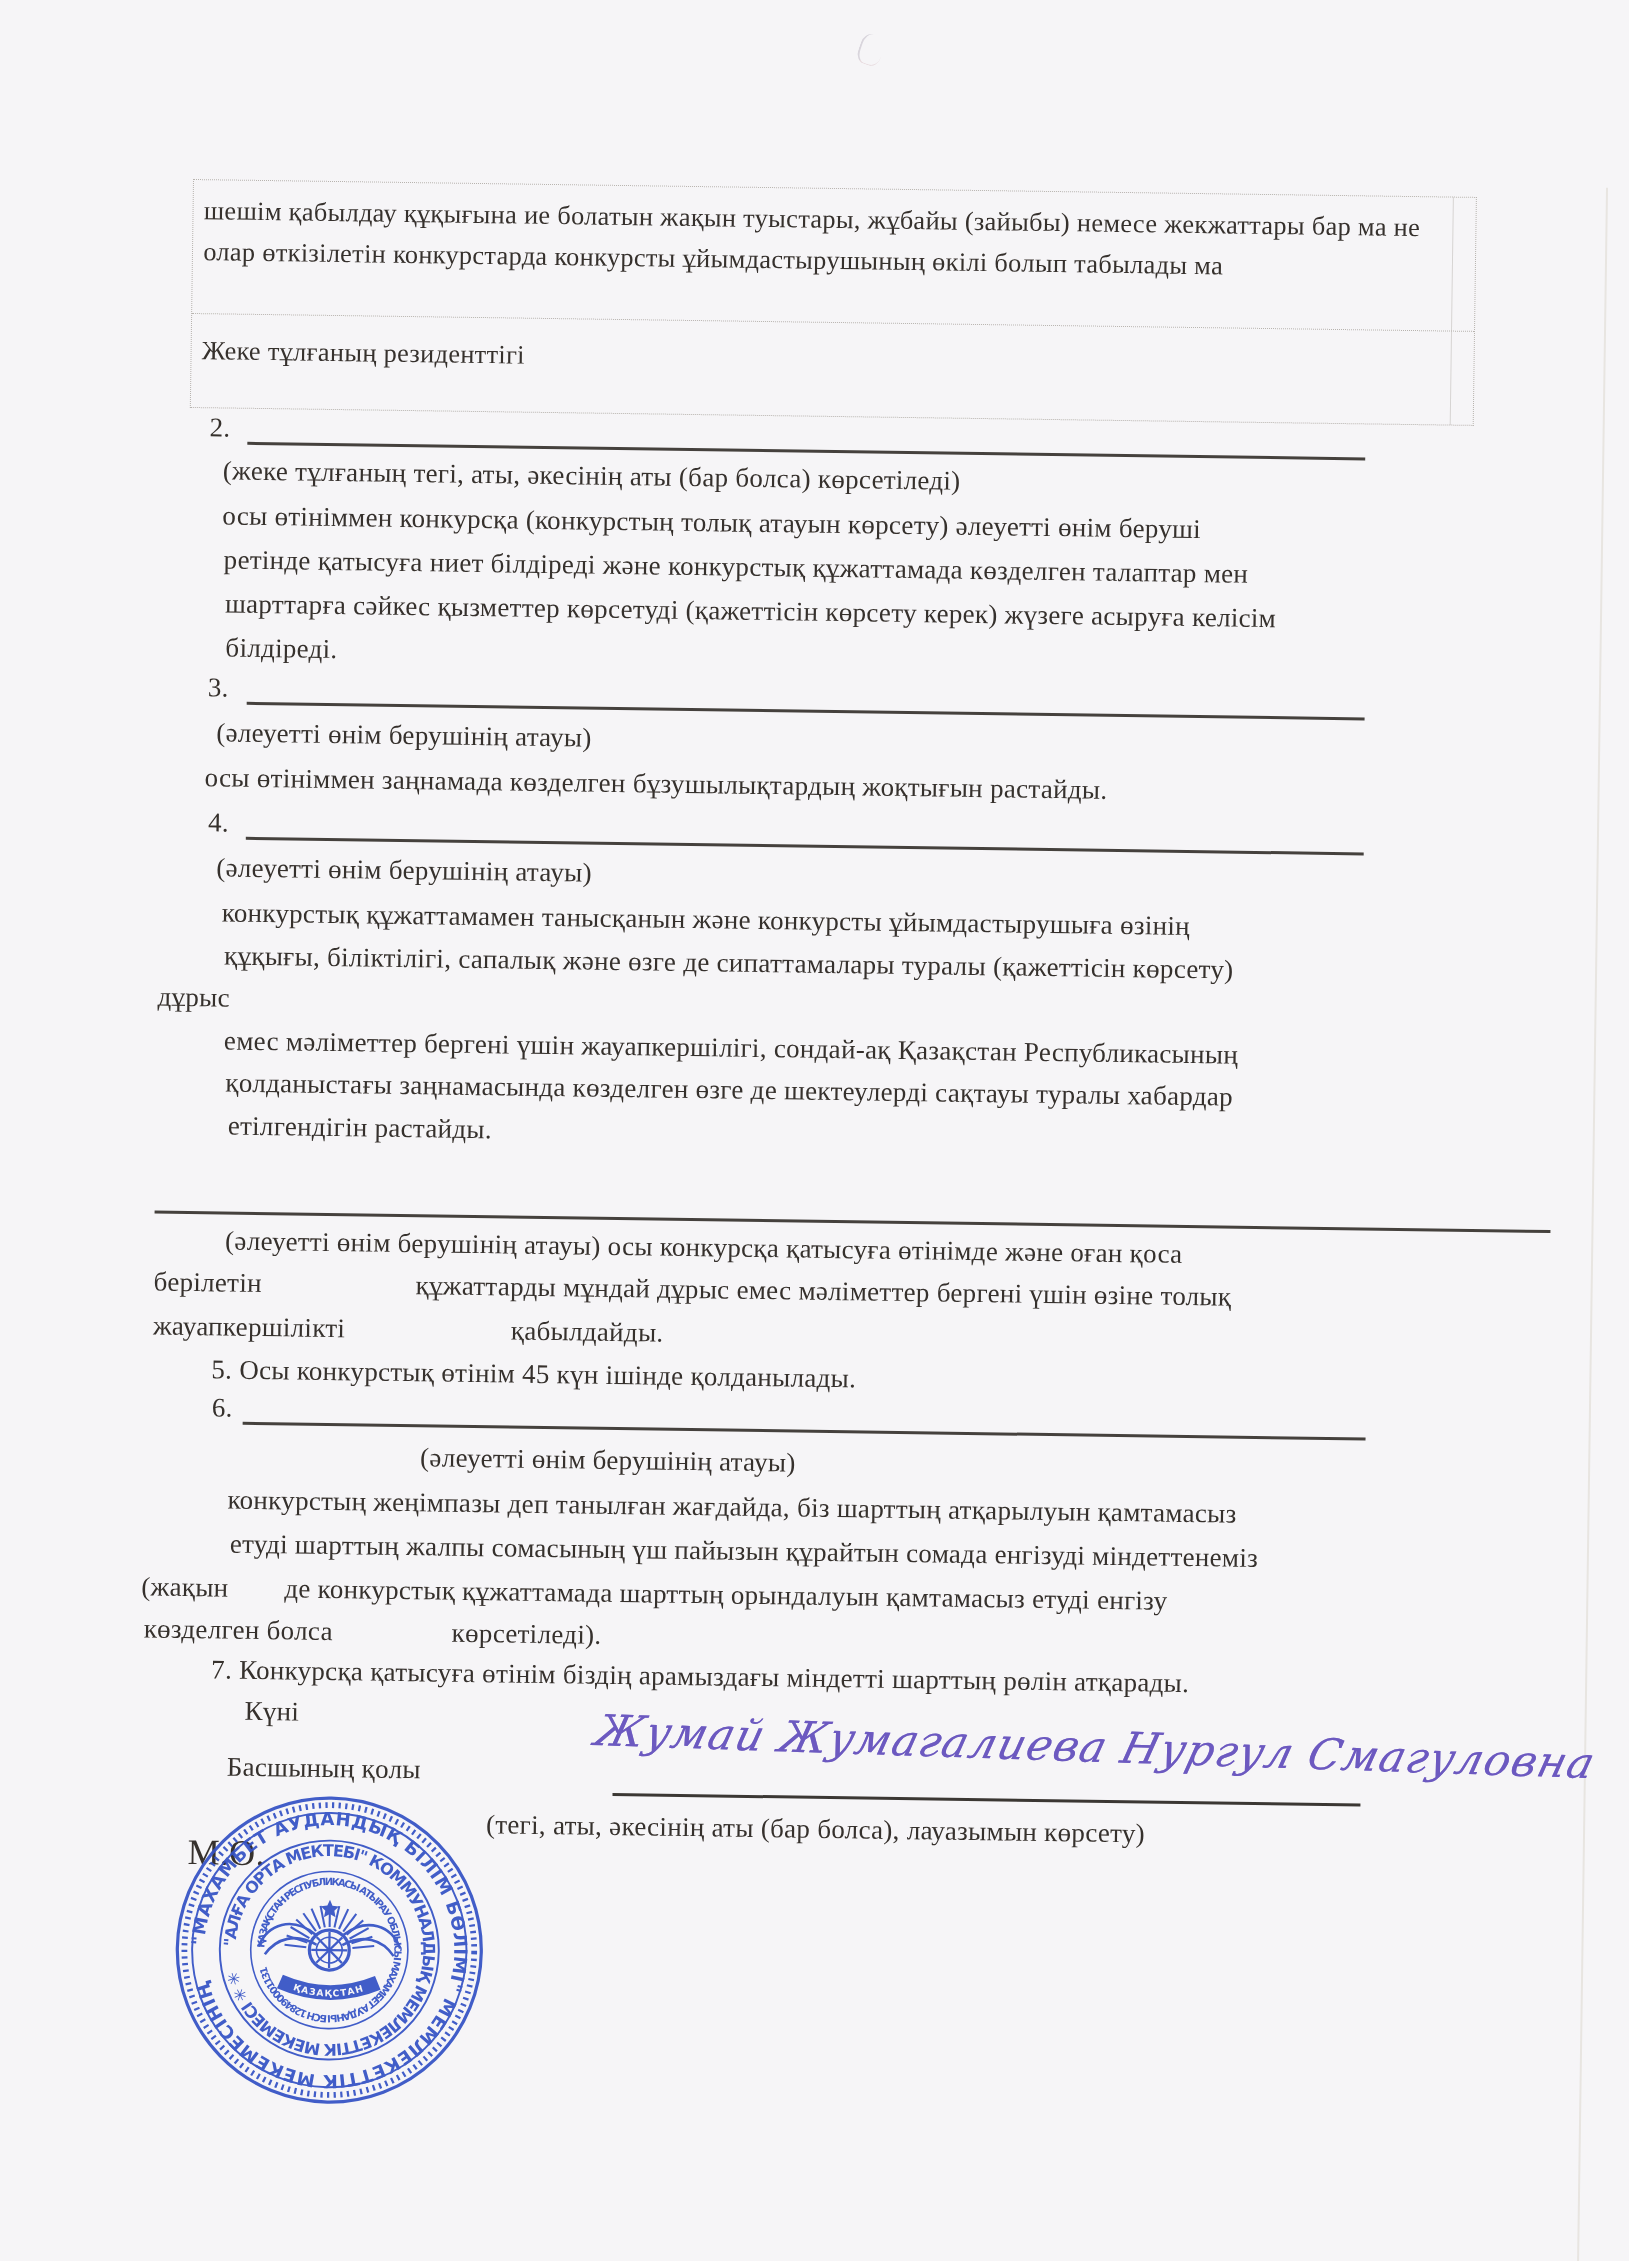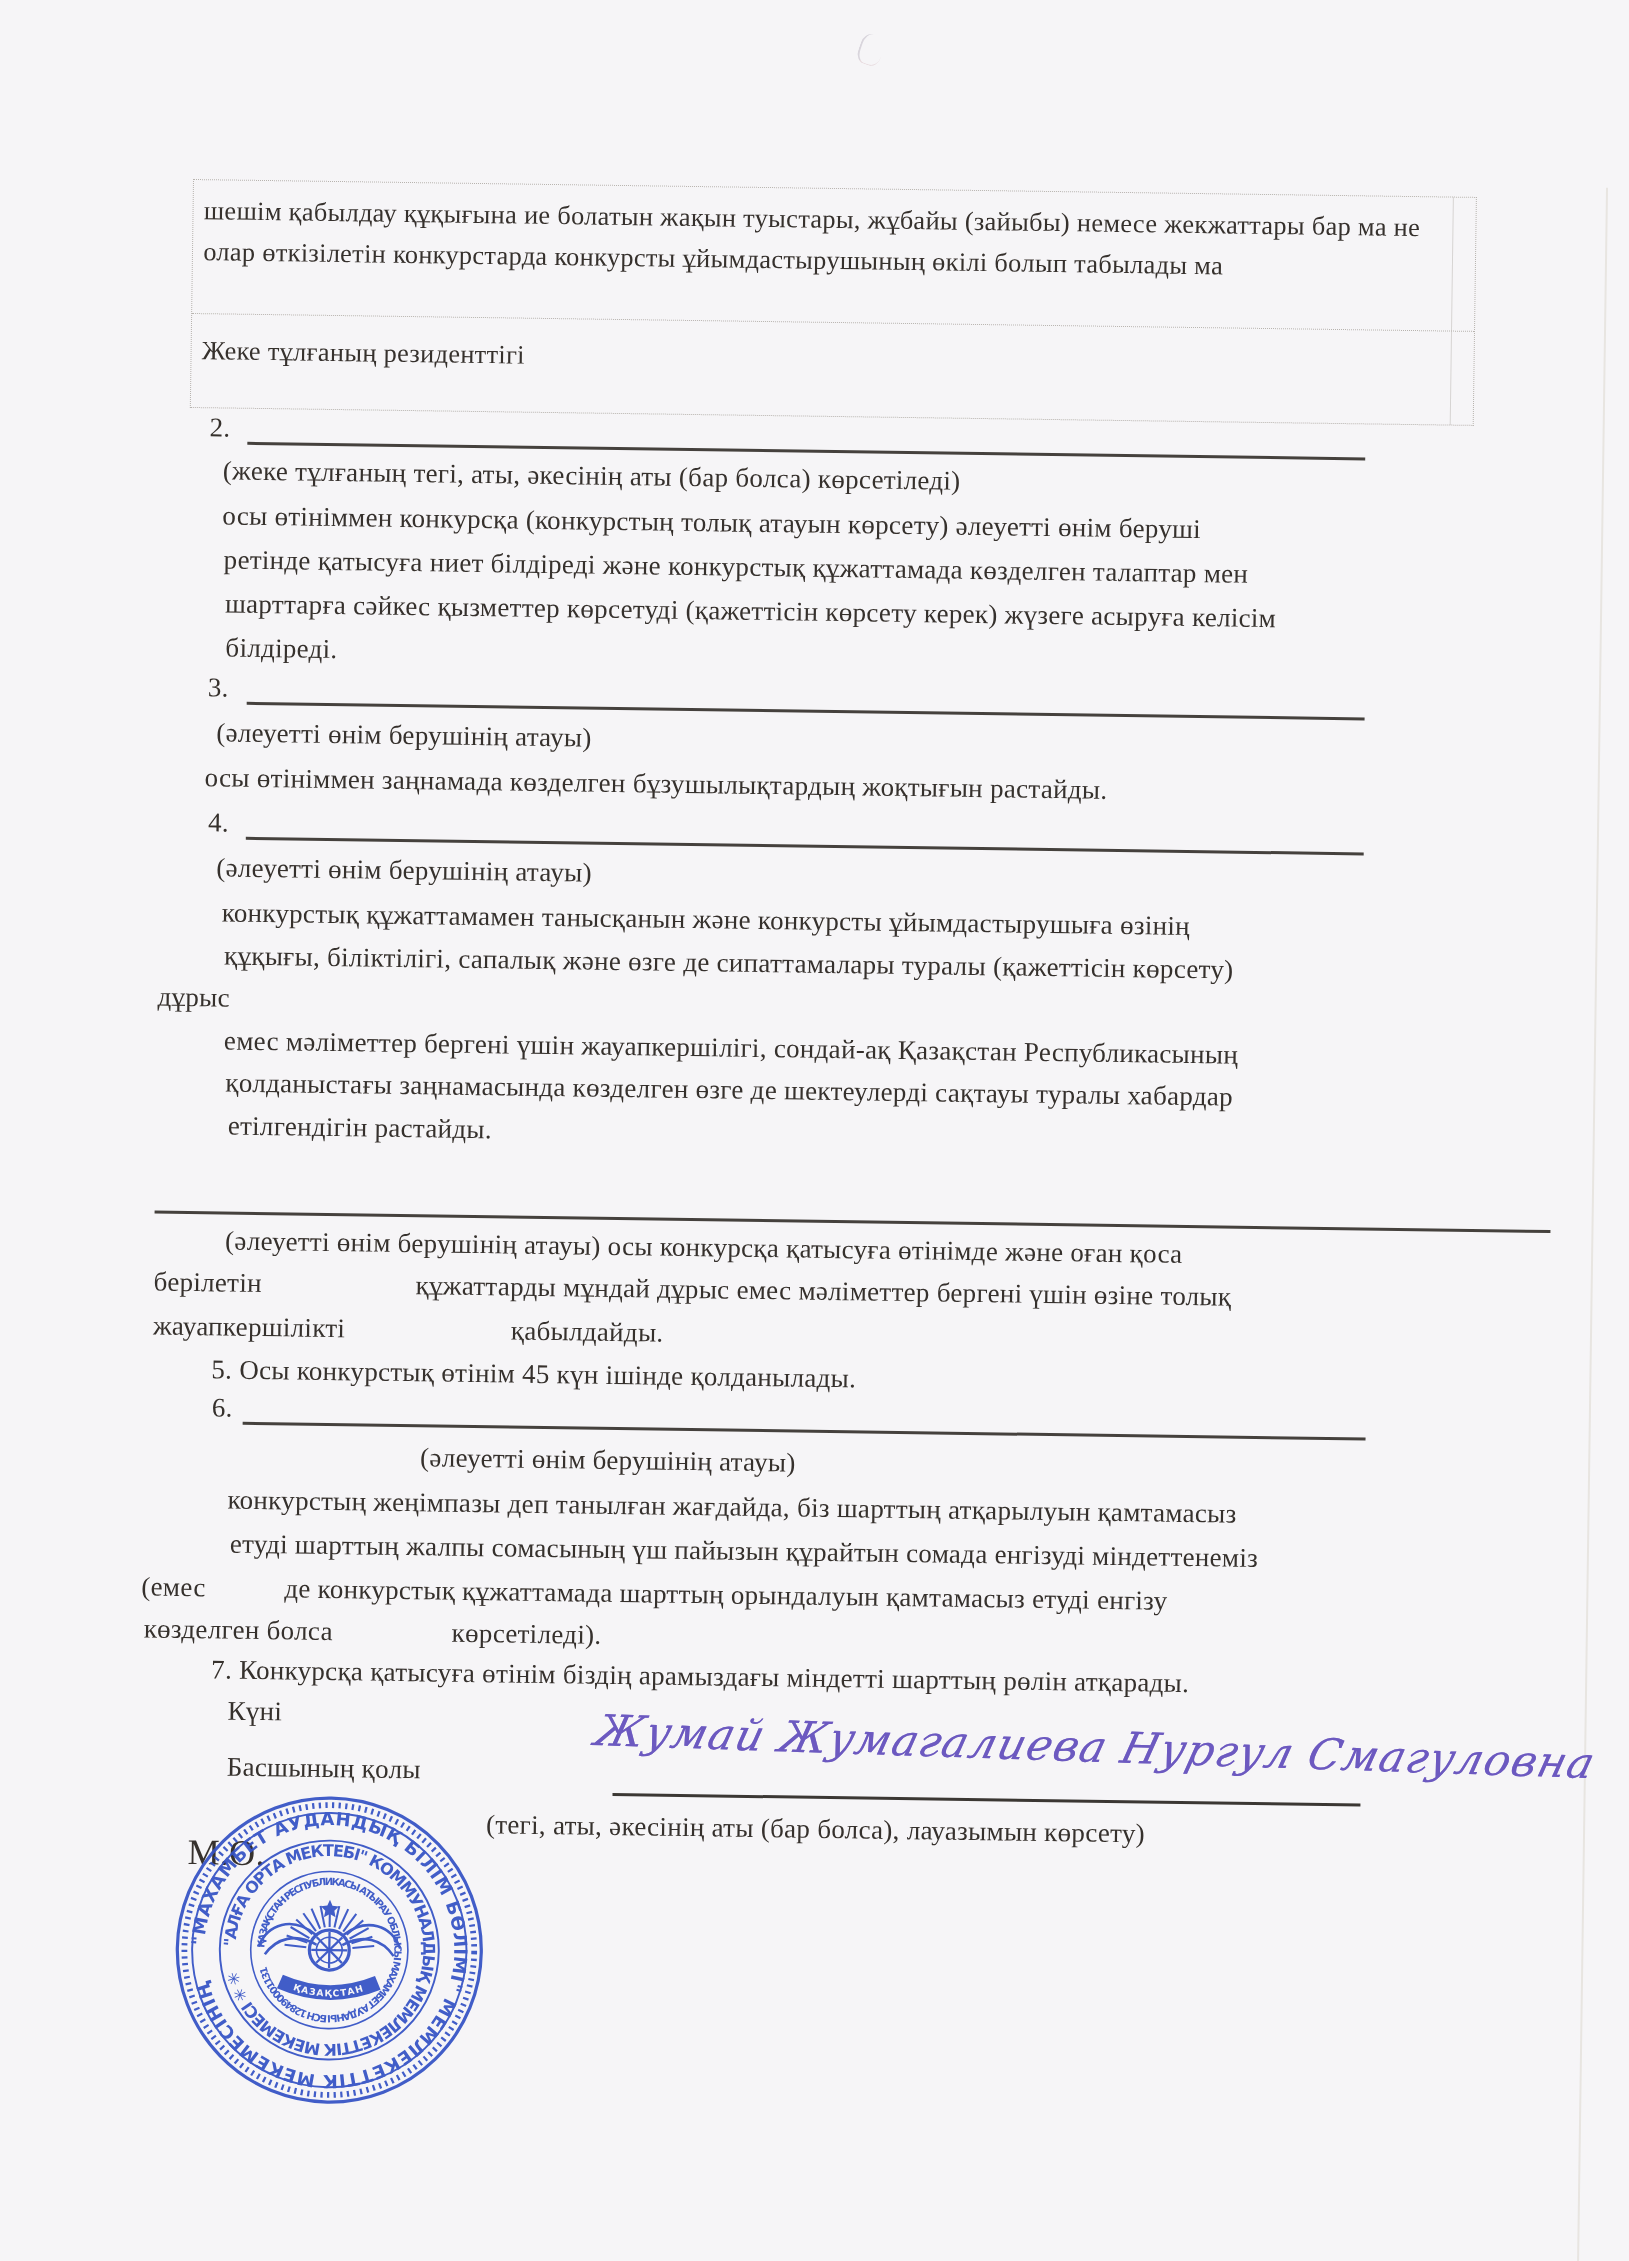--- a/index.html
+++ b/index.html
@@ -98,27 +98,27 @@
   <div class="t" style="left:169px;top:1311px;">жауапкершілікті</div>
   <div class="t" style="left:527px;top:1311px;">қабылдайды.</div>
 
   <div class="t" style="left:228px;top:1354px;">5. Осы конкурстық өтінім 45 күн ішінде қолданылады.</div>
 
   <div class="t" style="left:229px;top:1392px;">6.</div>
   <div class="uline" style="left:260px;top:1421px;width:1123px;"></div>
   <div class="t" style="left:438px;top:1439px;">(әлеуетті өнім берушінің атауы)</div>
   <div class="t" style="left:246px;top:1484px;">конкурстың жеңімпазы деп танылған жағдайда, біз шарттың атқарылуын қамтамасыз</div>
   <div class="t" style="left:249px;top:1528px;">етуді шарттың жалпы сомасының үш пайызын құрайтын сомада енгізуді міндеттенеміз</div>
-  <div class="t" style="left:161px;top:1572px;">(емес</div>
+  <div class="t" style="left:161px;top:1572px;">(жақын</div>
   <div class="t" style="left:304px;top:1572px;">де конкурстық құжаттамада шарттың орындалуын қамтамасыз етуді енгізу</div>
   <div class="t" style="left:164px;top:1614px;">көзделген болса</div>
   <div class="t" style="left:472px;top:1614px;">көрсетіледі).</div>
 
   <div class="t" style="left:232px;top:1654px;">7. Конкурсқа қатысуға өтінім біздің арамыздағы міндетті шарттың рөлін атқарады.</div>
-  <div class="t" style="left:249px;top:1695px;">Күні</div>
+  <div class="t" style="left:266px;top:1695px;">Күні</div>
   <div class="t" style="left:249px;top:1751px;">Басшының қолы</div>
   <div id="signature">Жумай Жумагалиева Нургул Смагуловна</div>
   <div class="uline" style="left:635px;top:1787px;width:748px;background:#3b3733;"></div>
   <div class="t" style="left:509px;top:1805px;">(тегі, аты, әкесінің аты (бар болса), лауазымын көрсету)</div>
   <div class="t" style="left:211px;top:1831px;font-size:36px;">М.О.</div>
 
   <svg width="322" height="322" viewBox="-250 -250 500 500" style="position:absolute;left:193px;top:1787px;opacity:.93;">
     <g fill="none" stroke="#3452c5">
       <circle r="236" stroke-width="5"></circle>
       <circle r="225" stroke-width="9" stroke-dasharray="3.5,6.8"></circle>

